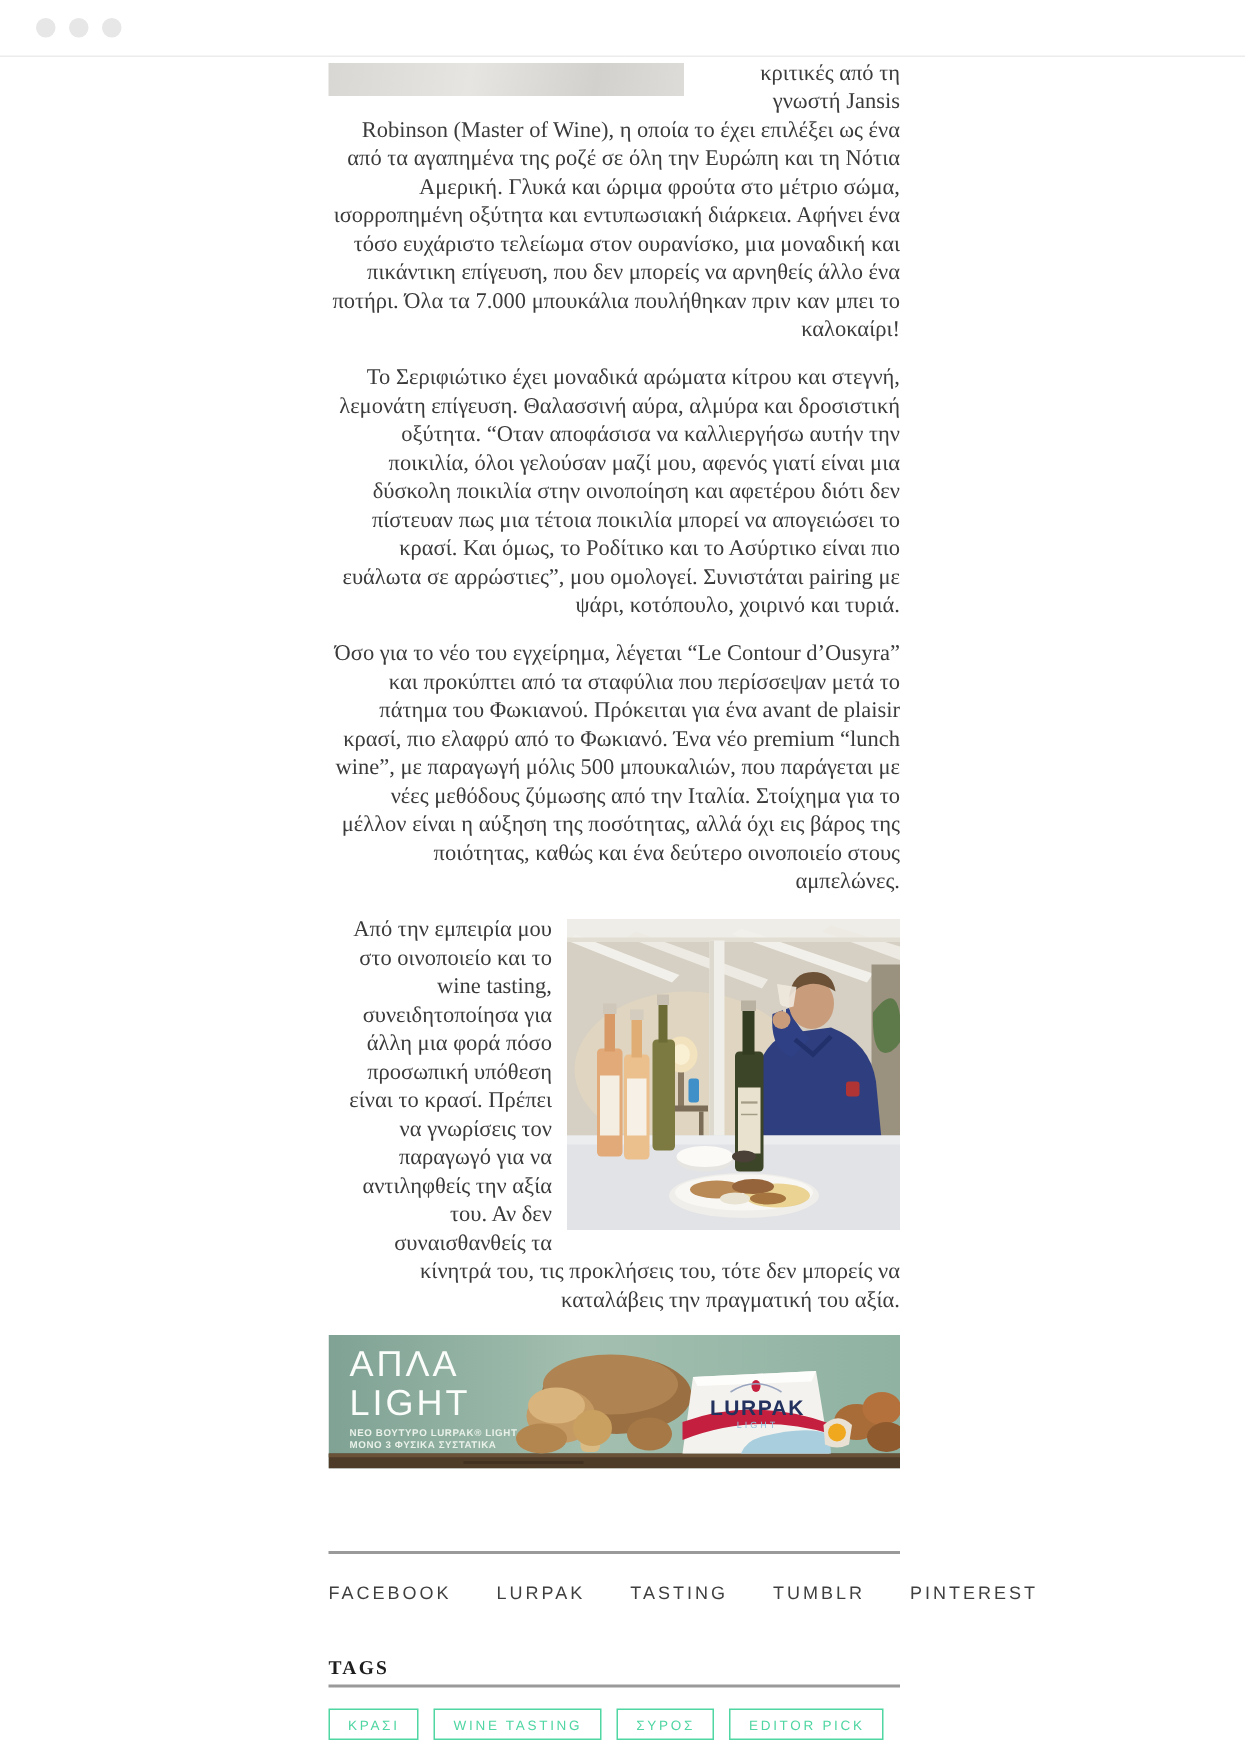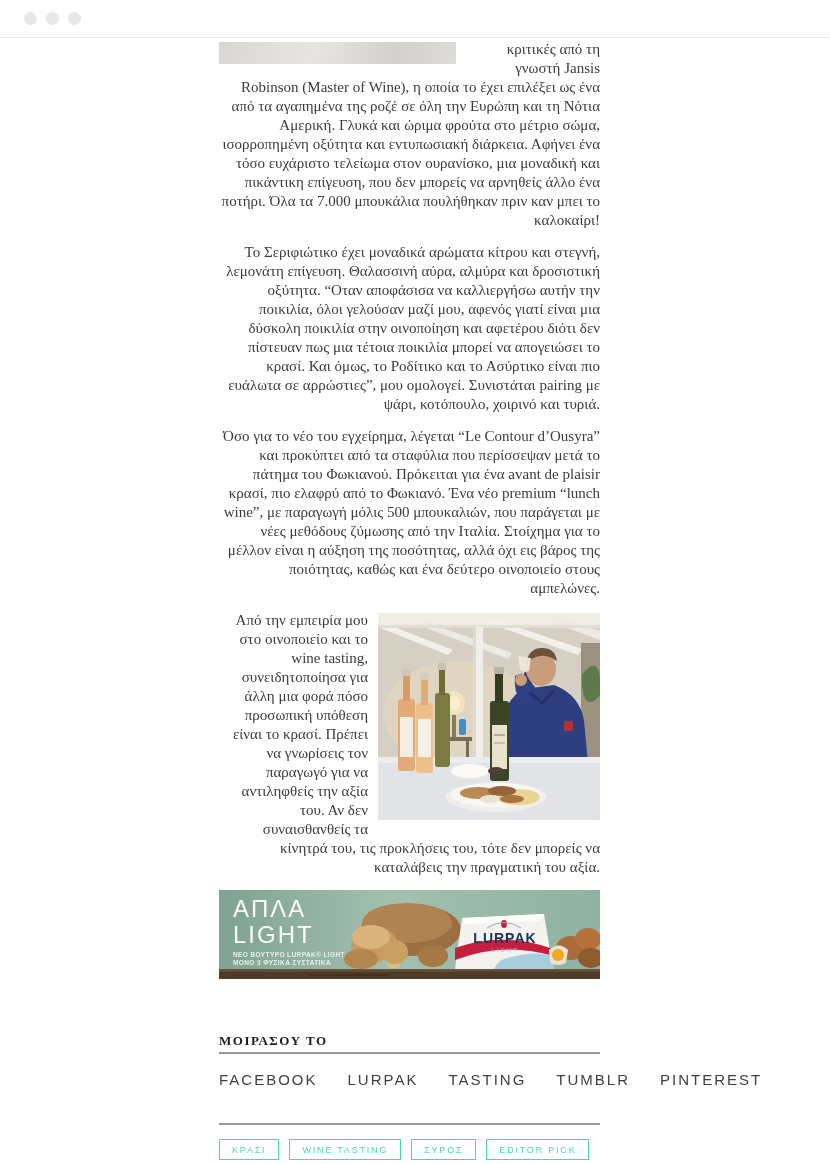--- a/index.html
+++ b/index.html
@@ -22,21 +22,21 @@
   .ad-banner{display:block;width:381px;height:89px;margin:0 0 55px;cursor:pointer;}
   .ad-h1{font-family:"Liberation Sans",sans-serif;font-size:24px;letter-spacing:2px;fill:#fbfdfb;}
   .ad-small{font-family:"Liberation Sans",sans-serif;font-size:6.5px;font-weight:bold;letter-spacing:.4px;fill:#e9f1e9;}
   .ad-brand{font-family:"Liberation Sans",sans-serif;font-size:14px;font-weight:bold;letter-spacing:1px;fill:#22315e;text-anchor:middle;}
   .ad-pack-light{font-family:"Liberation Sans",sans-serif;font-size:6px;letter-spacing:2px;fill:#8fc2dd;text-anchor:middle;}
 
   
   .section-h{font-family:"Liberation Serif",serif;font-weight:bold;font-size:13px;line-height:14px;letter-spacing:1.5px;color:#1d1d1d;margin:0 0 4px;}
   .rule{height:2px;background:#9a9a9a;}
   .share-links{margin-top:17px;white-space:nowrap;}
-  a.share-link{font-family:"Liberation Sans",sans-serif;font-size:15px;letter-spacing:2px;color:#3f3f3f;text-decoration:none;margin-right:26px;cursor:pointer;}
+  a.share-link{font-family:"Liberation Sans",sans-serif;font-size:12px;letter-spacing:2px;color:#3f3f3f;text-decoration:none;margin-right:26px;cursor:pointer;}
   .tags-section{margin-top:34px;padding-bottom:16px;}
   .tag-list{margin-top:14px;}
   a.tag{display:inline-block;border:1px solid #4fd6a2;color:#4fd6a2;background:#fff;
     font-family:"Liberation Sans",sans-serif;font-size:9px;letter-spacing:1.8px;
     padding:5px 12px 4px;margin:0 6px 7px 0;text-decoration:none;cursor:pointer;}
 </style>
 </head>
 <body>
 
 <header class="titlebar">
@@ -169,32 +169,32 @@
     <path d="M330 60 q10 -9 19 0 l-2 13 q-8 4 -16 0 Z" fill="#e9e2d4"></path>
     <circle cx="339" cy="65" r="6" fill="#f0a81f"></circle>
 
     <text x="14" y="27" class="ad-h1">ΑΠΛΑ</text>
     <text x="14" y="53" class="ad-h1">LIGHT</text>
     <text x="14" y="67" class="ad-small">ΝΕΟ ΒΟΥΤΥΡΟ LURPAK® LIGHT</text>
     <text x="14" y="75" class="ad-small">ΜΟΝΟ 3 ΦΥΣΙΚΑ ΣΥΣΤΑΤΙΚΑ</text>
   </svg>
 
   <section class="share-section">
-    <h3 class="section-h">ΜΟΙΡΑΣΟΥ ΤΟ</h3>
     <div class="rule"></div>
     <nav class="share-links">
       <a class="share-link">FACEBOOK</a>
       <a class="share-link">LURPAK</a>
       <a class="share-link">TASTING</a>
       <a class="share-link">TUMBLR</a>
       <a class="share-link">PINTEREST</a>
     </nav>
   </section>
 
   <section class="tags-section">
+    <h3 class="section-h">TAGS</h3>
     <div class="rule"></div>
     <div class="tag-list">
       <a class="tag">ΚΡΑΣΙ</a>
       <a class="tag">WINE TASTING</a>
       <a class="tag">ΣΥΡΟΣ</a>
       <a class="tag">EDITOR PICK</a>
       
       
       
       

